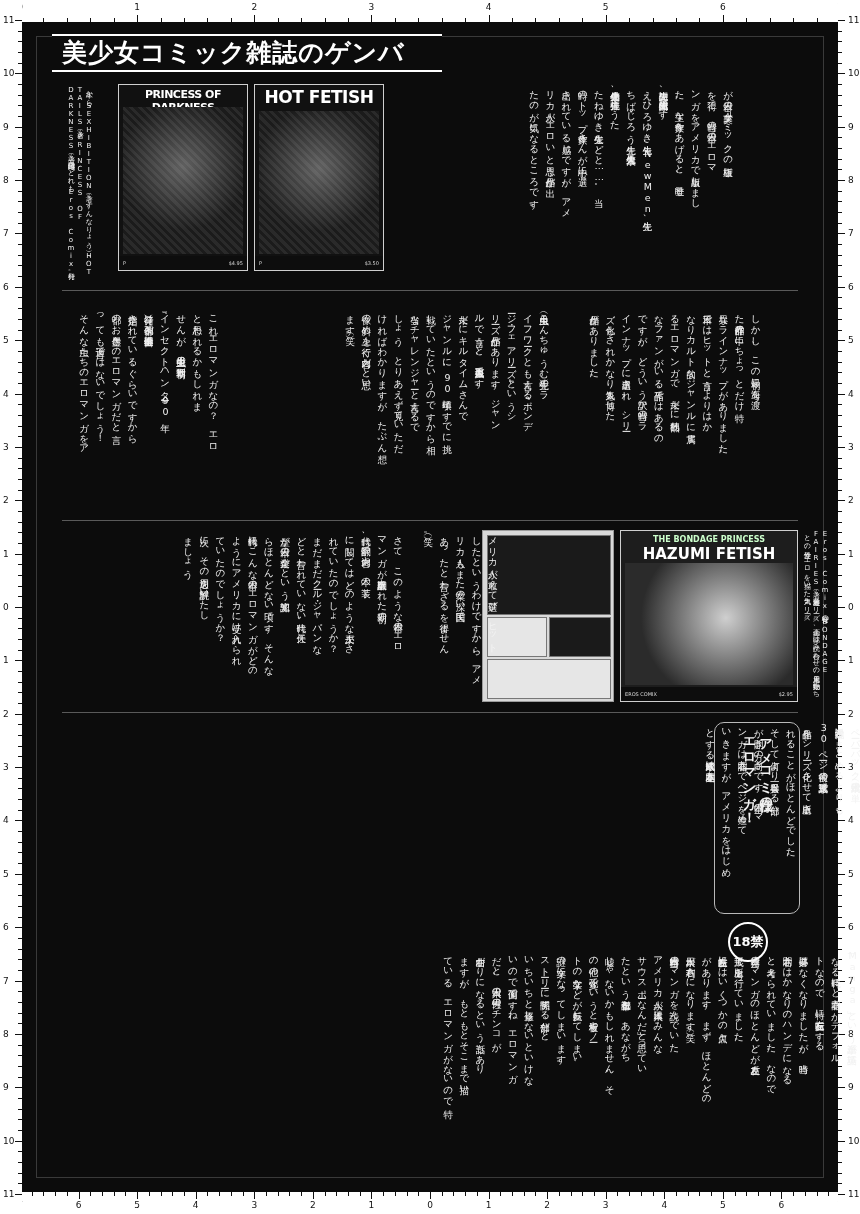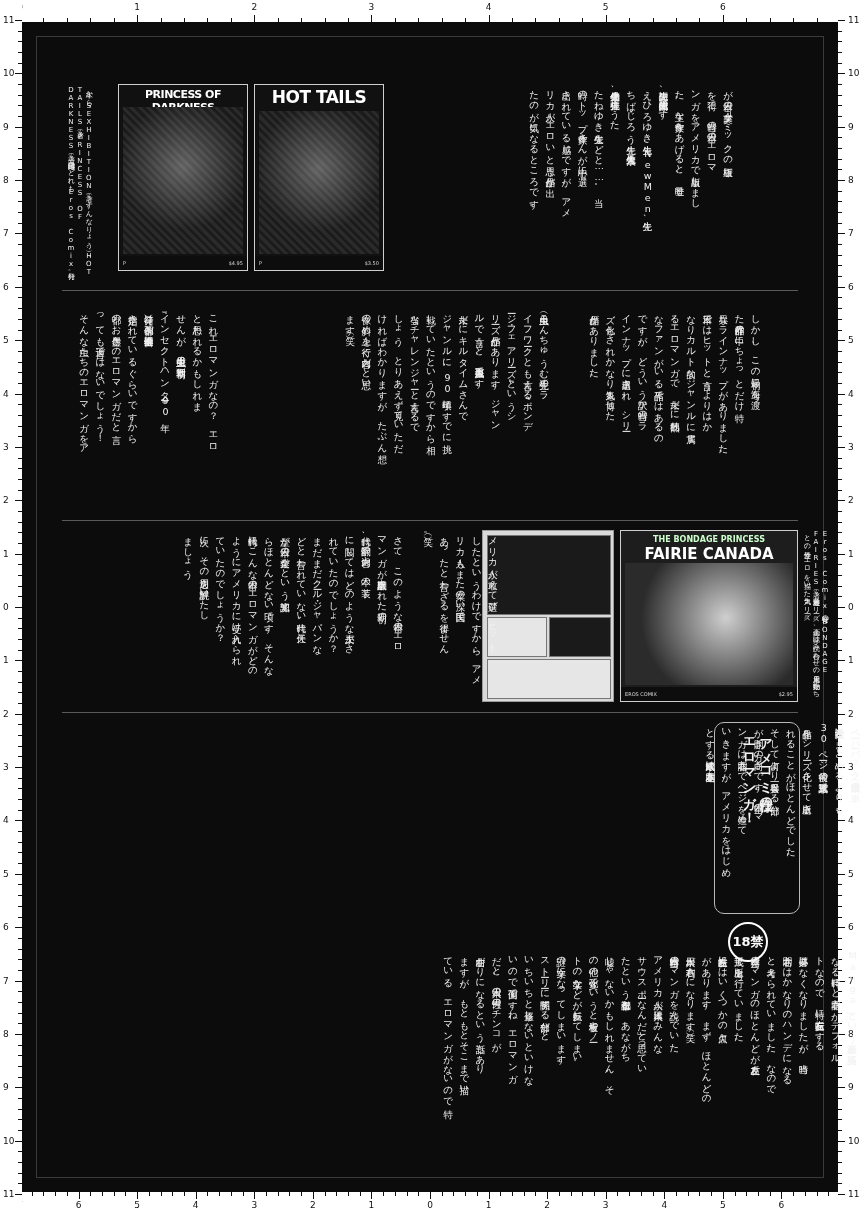--- a/index.html
+++ b/index.html
@@ -468,34 +468,38 @@
       <div class="tick tickminor-v" style="top: 1161.98px; left: 0px;"></div>
       <div class="tick tickminor-v" style="top: 1172.65px; left: 0px;"></div>
       <div class="tick tickminor-v" style="top: 1183.33px; left: 0px;"></div>
       <div class="tick tickmajor-v" style="top: 1194px; left: 0px;"></div>
       <div class="rnum rnum-v" style="top: 1194px; left: 10px;">11</div>
     </div>
 
   <div class="sheet">
     <div class="sheet-inner"></div>
 
+    <div class="banner">
+      <div class="band"></div>
+      <div class="title">美少女コミック雑誌のゲンバ</div>
+    </div>
 
     <div class="cover" style="left:96px;top:62px;width:128px;height:185px;">
       <div class="cap" style="top:3px;font-size:11px;letter-spacing:-.5px;">PRINCESS OF DARKNESS</div>
       <div class="coverart">
           <div class="covershade"></div>
         </div>
       <div class="cfooter">
         <span>P</span>
         <span>$4.95</span>
       </div>
     </div>
 
     <div class="cover" style="left:232px;top:62px;width:128px;height:185px;">
-      <div class="cap" style="top:2px;font-size:17px;letter-spacing:-.5px;">HOT TAILS</div>
+      <div class="cap" style="top:2px;font-size:17px;letter-spacing:-.5px;">HOT FETISH</div>
       <div class="coverart" style="top:26px;">
           <div class="covershade"></div>
         </div>
       <div class="cfooter">
         <span>P</span>
         <span>$3.50</span>
       </div>
     </div>
 
 
@@ -565,21 +569,21 @@
 
     <div class="strip" style="left:460px;top:508px;width:130px;height:170px;">
       <div class="cell" style="left:4px;top:4px;width:122px;height:78px;"></div>
       <div class="cell cellw" style="left:4px;top:86px;width:58px;height:38px;"></div>
       <div class="cell" style="left:66px;top:86px;width:60px;height:38px;"></div>
       <div class="cell cellw" style="left:4px;top:128px;width:122px;height:38px;"></div>
     </div>
 
     <div class="cover" style="left:598px;top:508px;width:176px;height:170px;background:#1d1d1d;">
       <div class="cap" style="top:4px;font-size:8px;color:#cfc;">THE BONDAGE PRINCESS</div>
-      <div class="cap" style="top:14px;font-size:15px;color:#fff;">FAIRIE CANADA</div>
+      <div class="cap" style="top:14px;font-size:15px;color:#fff;">HAZUMI FETISH</div>
       <div class="coverart" style="top:32px;background:radial-gradient(circle at 60% 45%,#cfcfcf,#2b2b2b 70%);"></div>
       <div class="cfooter">
         <span>EROS COMIX</span>
         <span>$2.95</span>
       </div>
     </div>
 
     <div class="col-wrap" style="left:780px;top:508px;height:170px;">
       <div class="vtext small" style="height:170px;">Eros Comix発行の『BONDAGE FAIRIES』（著：近藤雅）シリーズ。企画、一部は読み合わせの見本用、動物たちとの性愛、エロを描いた人気シリーズ。</div>
     </div>

